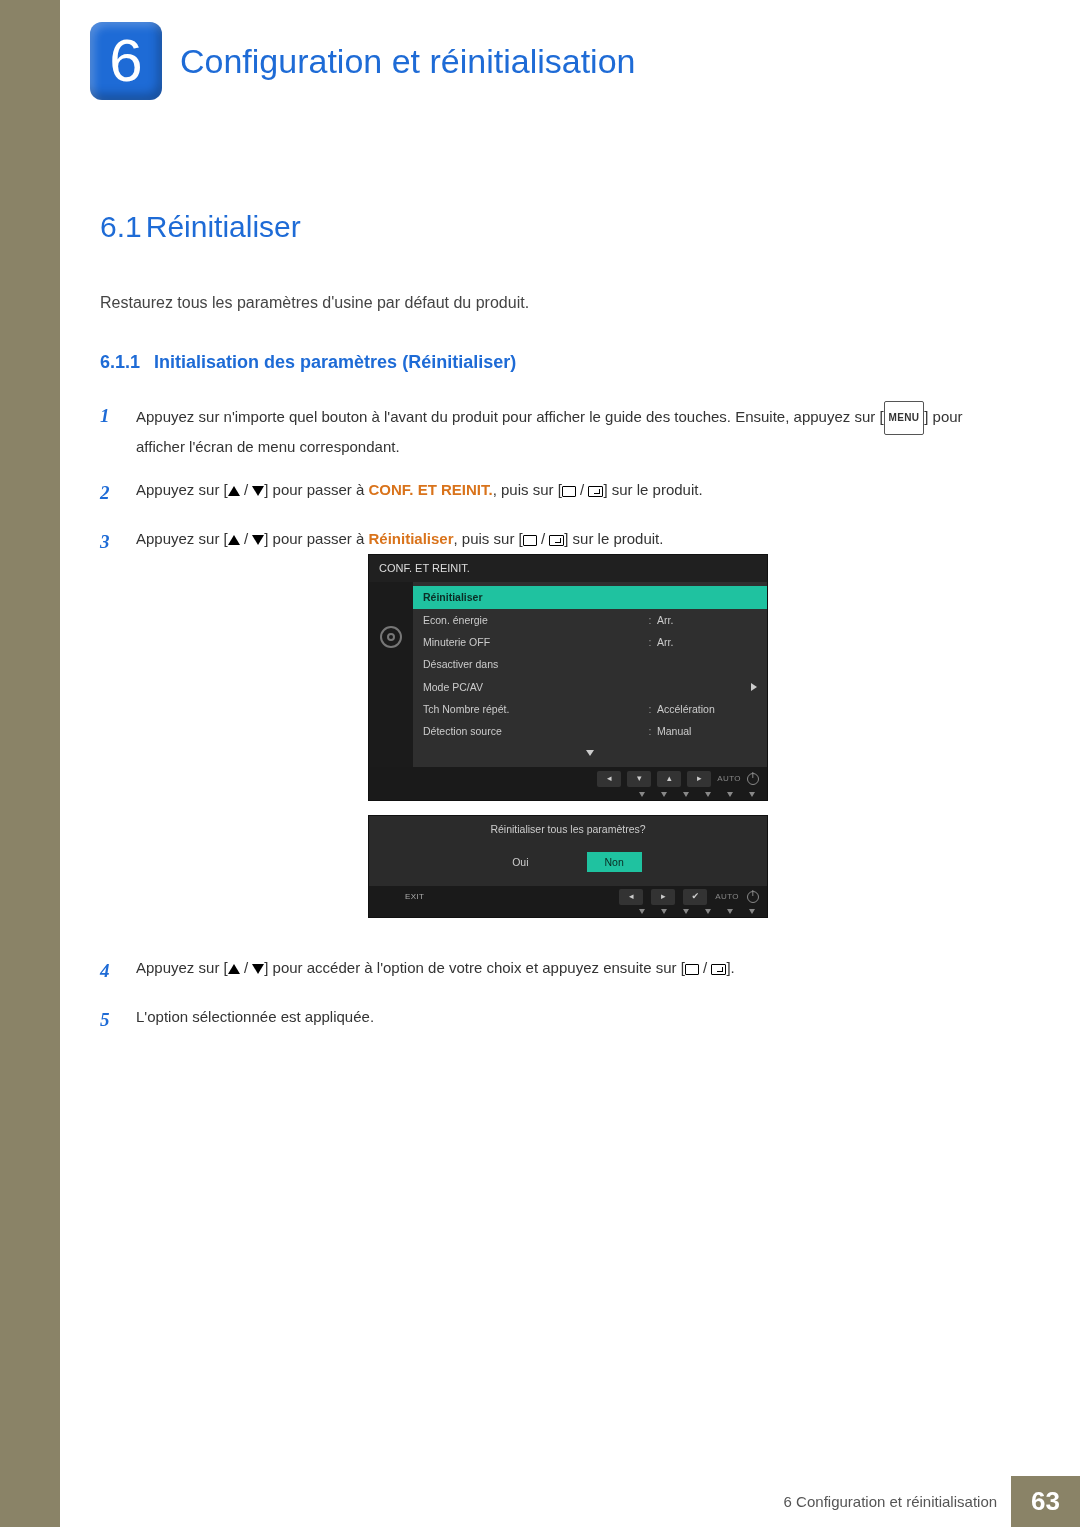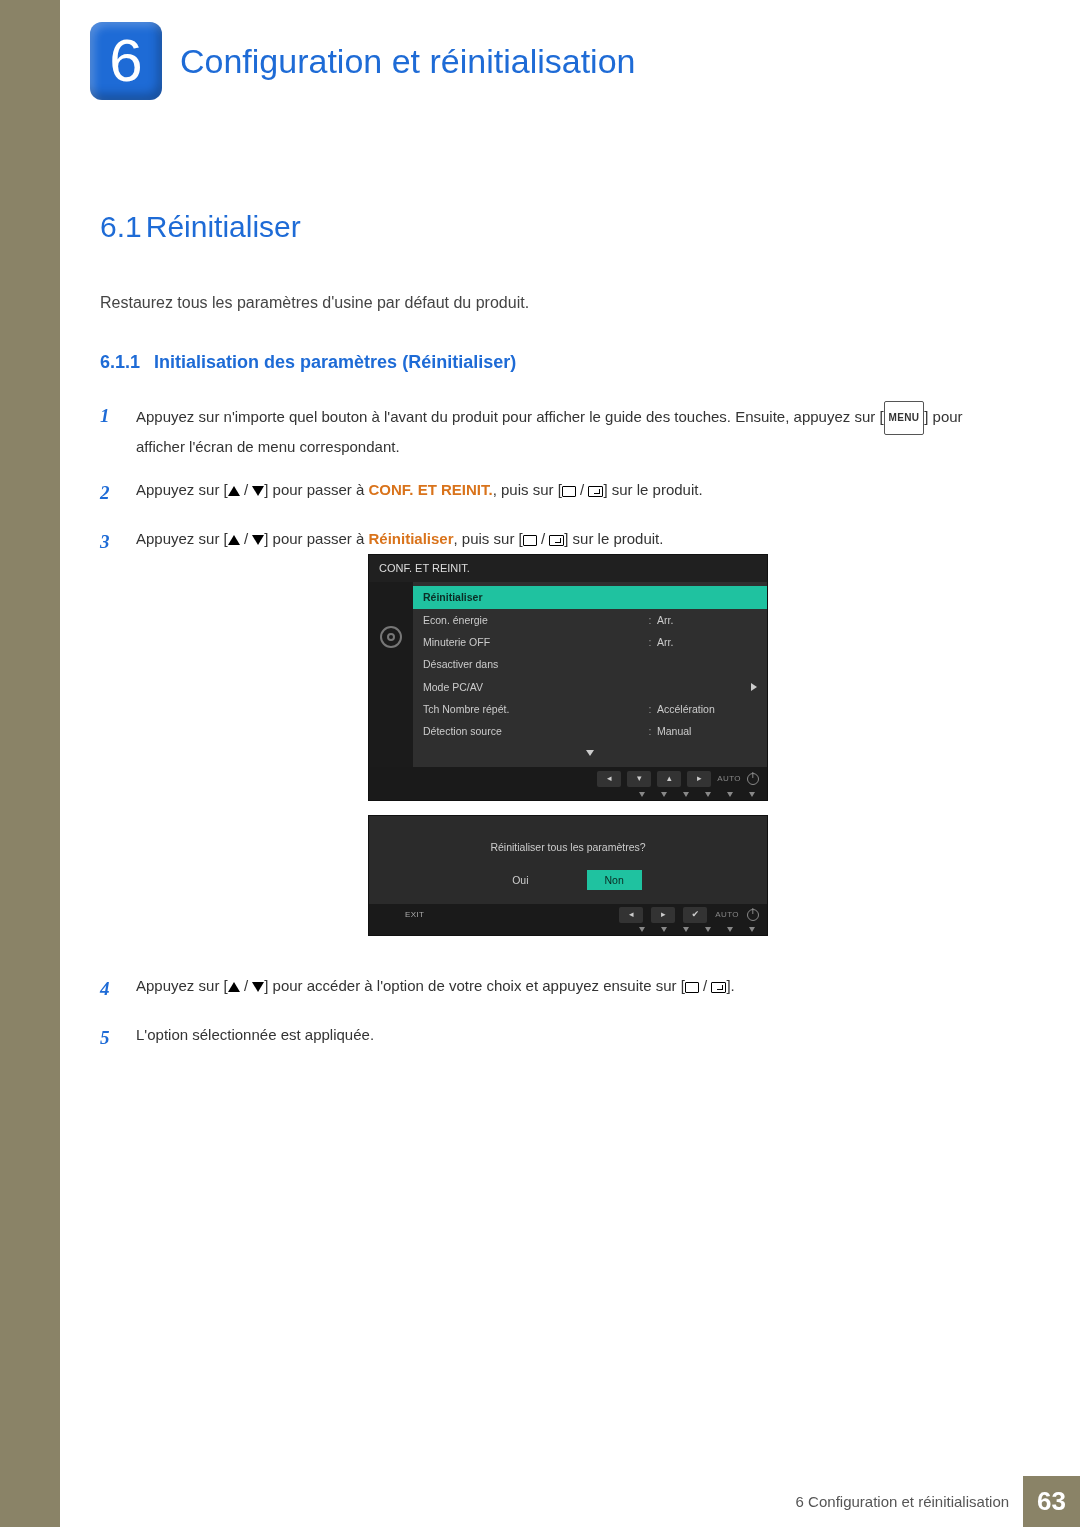--- a/index.html
+++ b/index.html
@@ -203,21 +203,21 @@
     display:inline-block;width:0;height:0;
     border-left:3px solid transparent;border-right:3px solid transparent;border-top:5px solid #888;
   }
 
   .osd-dialog {
     width: 400px;
     background: #2b2b2b;
     border: 1px solid #111;
     color: #ddd;
     font-size: 11px;
-    padding-top: 23px;
+    padding-top: 5px;
   }
   .dlg-q { text-align: center; font-size: 10.5px; padding-bottom: 14px; color:#ccc;}
   .dlg-btns { display:flex; justify-content:center; gap: 40px; padding-bottom: 14px; }
   .dlg-btn { font-size: 10.5px; padding: 2px 18px; color:#ccc;}
   .dlg-btn.hi { background: #1fc2a0; color: #0a2a22; }
   .dlg-nav {
     background: #1a1a1a; display:flex; align-items:center;
     gap: 8px; padding: 3px 8px; font-size: 9px; color:#aaa;
   }
   .dlg-exit { font-size: 8px; margin-right: auto; margin-left: 28px; color:#aaa; letter-spacing:0.4px;}
@@ -228,21 +228,21 @@
     display: flex; align-items: stretch;
   }
   .footer-label {
     font-size: 15px; color: #555;
     padding: 16px 14px;
     display:flex; align-items:center;
   }
   .footer-pg {
     background: #8a8367; color: #fff;
     font-size: 26px; font-weight: 700;
-    padding: 10px 14px;
+    padding: 10px 20px;
     display:flex;align-items:center;
   }
 </style>
 </head>
 <body>
 
 <div class="sidebar-strip"></div>
 
 <div class="page">
 

